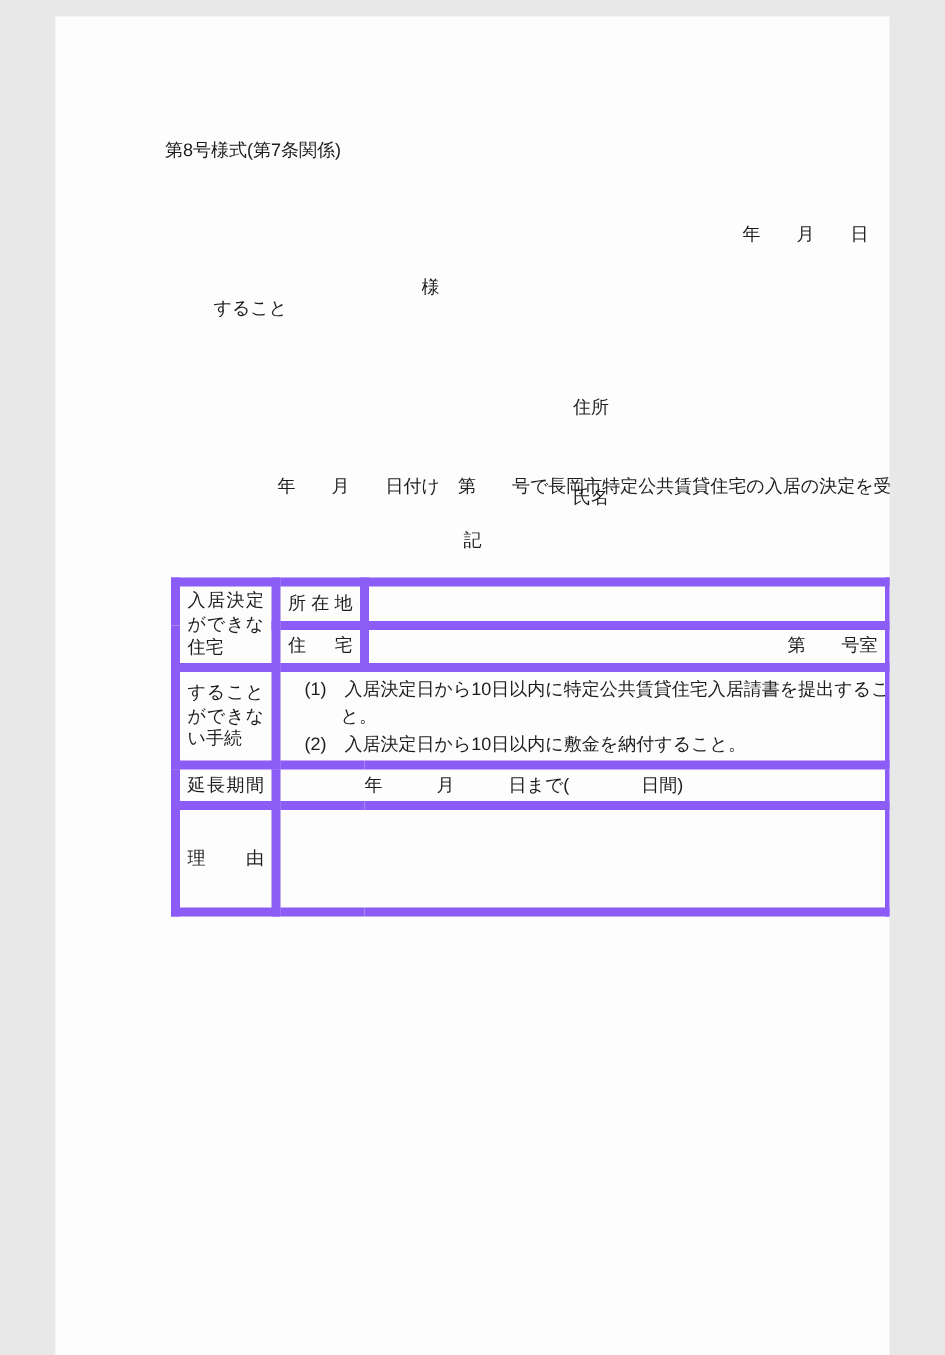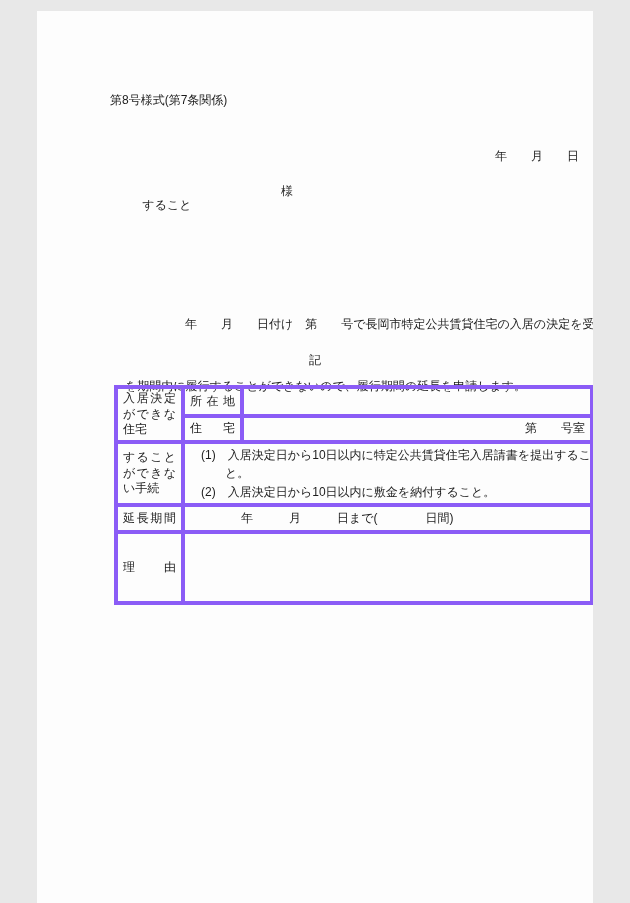--- a/index.html
+++ b/index.html
@@ -27,21 +27,21 @@
 
   table.form-table {
     position:absolute; left:77px; top:374px;
     width:476px;
     border-collapse:collapse;
     table-layout:fixed;
     font-size:12px;
     color:#1c1c1c;
   }
   .form-table td {
-    border:4px solid #8b5cf6;
+    border:6px solid #8b5cf6;
     padding:2px 5px;
     vertical-align:middle;
     overflow:hidden;
   }
   .col-label  { width:67px; }
   .col-sub    { width:59px; }
   .col-value  { width:350px; }
   tr.r-loc  { height:29px; }
   tr.r-unit { height:25px; }
   tr.r-proc { height:57px; }
@@ -66,24 +66,27 @@
   <div class="abs form-number">第8号様式(第7条関係)</div>
 
 
   <div class="abs date-line">年　　月　　日</div>
 
   <div class="abs addressee-row">
     <span>すること</span>
     <span class="honorific">様</span>
   </div>
 
+  <div class="abs applicant-block">
+    <div>住所</div>
+    <div>氏名</div>
+  </div>
 
   <div class="abs body-paragraph">
     <div class="body-line">　　　　　年　　月　　日付け　第　　号で長岡市特定公共賃貸住宅の入居の決定を受</div>
-    <div class="body-line">を期間内に履行することができないので、履行期間の延長を申請します。</div>
   </div>
 
   <div class="abs list-heading">記</div>
 
   <table class="form-table">
     <colgroup>
       <col class="col-label">
         <col class="col-sub">
         <col class="col-value">
     </colgroup>

